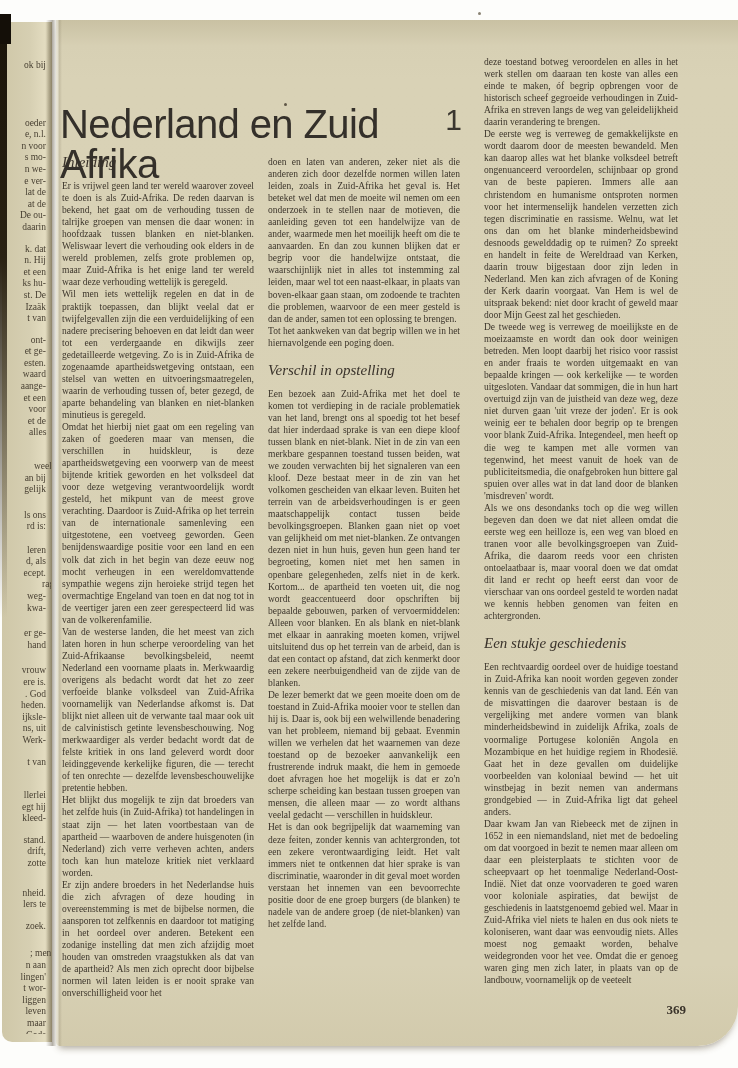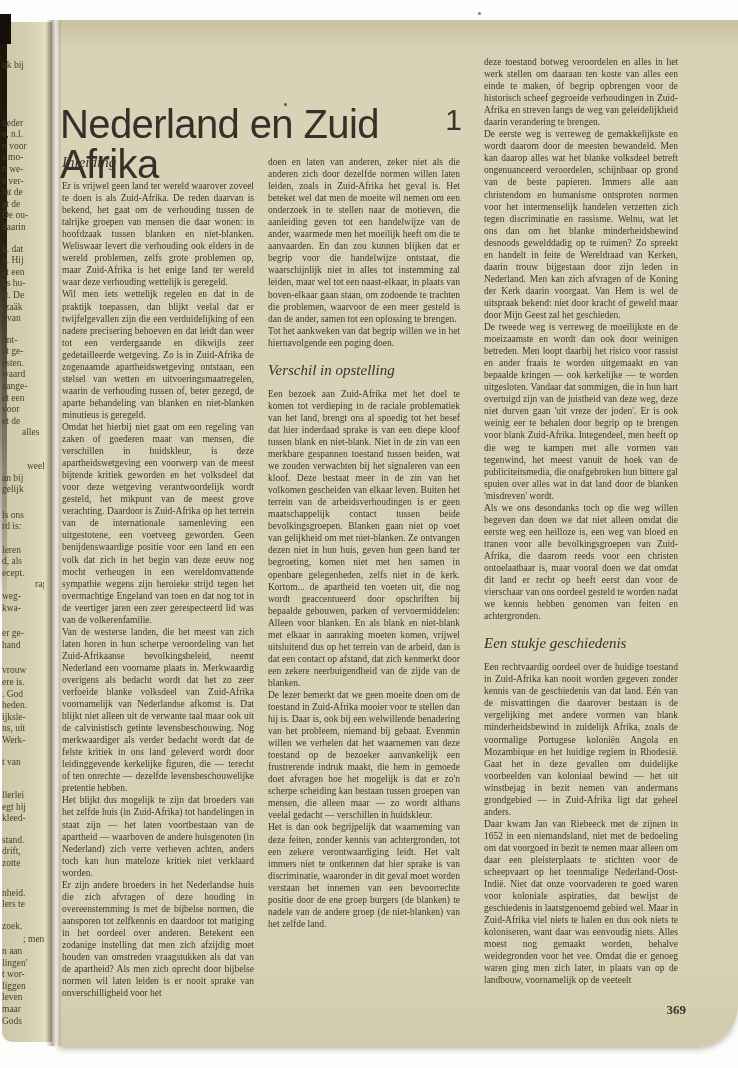--- a/index.html
+++ b/index.html
@@ -27,23 +27,23 @@
     background:linear-gradient(90deg,rgba(60,50,30,0) 0%,rgba(60,50,30,.38) 40%,rgba(255,255,252,.55) 68%,rgba(60,50,30,.12) 85%,rgba(60,50,30,0) 100%);
     pointer-events:none;
   }
   .dark-edge{
     position:absolute;left:0;top:18px;width:7px;height:600px;
     background:linear-gradient(180deg,#191309 0%,#2a2213 40%,rgba(42,34,19,0) 100%);
   }
   .corner-notch{position:absolute;left:0;top:14px;width:11px;height:30px;background:#140f08;}
   
   .edge-lines{
-    position:absolute;left:2px;top:30px;width:42px;height:1004px;
+    position:absolute;left:9px;top:30px;width:42px;height:1004px;
     padding-right:5px;box-sizing:border-box;overflow:hidden;
-    text-align:left;font-size:9.5px;line-height:11.6px;color:#463e30;
+    text-align:right;font-size:9.5px;line-height:11.6px;color:#463e30;
   }
   .edge-line{white-space:nowrap;}
   .edge-line.pagref{font-style:italic;font-weight:bold;font-size:8.5px;color:#3e372b;}
   
   .title-row{
     position:absolute;left:60px;top:104px;width:402px;
     display:flex;justify-content:space-between;align-items:flex-start;
   }
   .title{
     margin:0;font-family:"Liberation Sans","DejaVu Sans",sans-serif;
@@ -139,21 +139,21 @@
       <div class="edge-line" style="margin-top: 10px;">t van</div>
       <div class="edge-line" style="margin-top: 22px;">llerlei</div>
       <div class="edge-line" style="margin-top: 0px;">egt hij</div>
       <div class="edge-line" style="margin-top: 0px;">kleed-</div>
       <div class="edge-line" style="margin-top: 10px;">stand.</div>
       <div class="edge-line" style="margin-top: 0px;">drift,</div>
       <div class="edge-line" style="margin-top: 0px;">zotte</div>
       <div class="edge-line" style="margin-top: 18px;">nheid.</div>
       <div class="edge-line" style="margin-top: 0px;">lers te</div>
       <div class="edge-line" style="margin-top: 10px;">zoek.</div>
-      <div class="edge-line" style="margin-top: 2px; padding-left: 21px;">; men</div>
+      <div class="edge-line" style="margin-top: 16px; padding-left: 21px;">; men</div>
       <div class="edge-line" style="margin-top: 0px;">n aan</div>
       <div class="edge-line" style="margin-top: 0px;">lingen'</div>
       <div class="edge-line" style="margin-top: 0px;">t wor-</div>
       <div class="edge-line" style="margin-top: 0px;">liggen</div>
       <div class="edge-line" style="margin-top: 0px;">leven</div>
       <div class="edge-line" style="margin-top: 0px;">maar</div>
       <div class="edge-line" style="margin-top: 0px;">Gods</div>
       <div class="edge-line pagref" style="margin-top: 8px;">pag. 373</div>
     </div>
 

